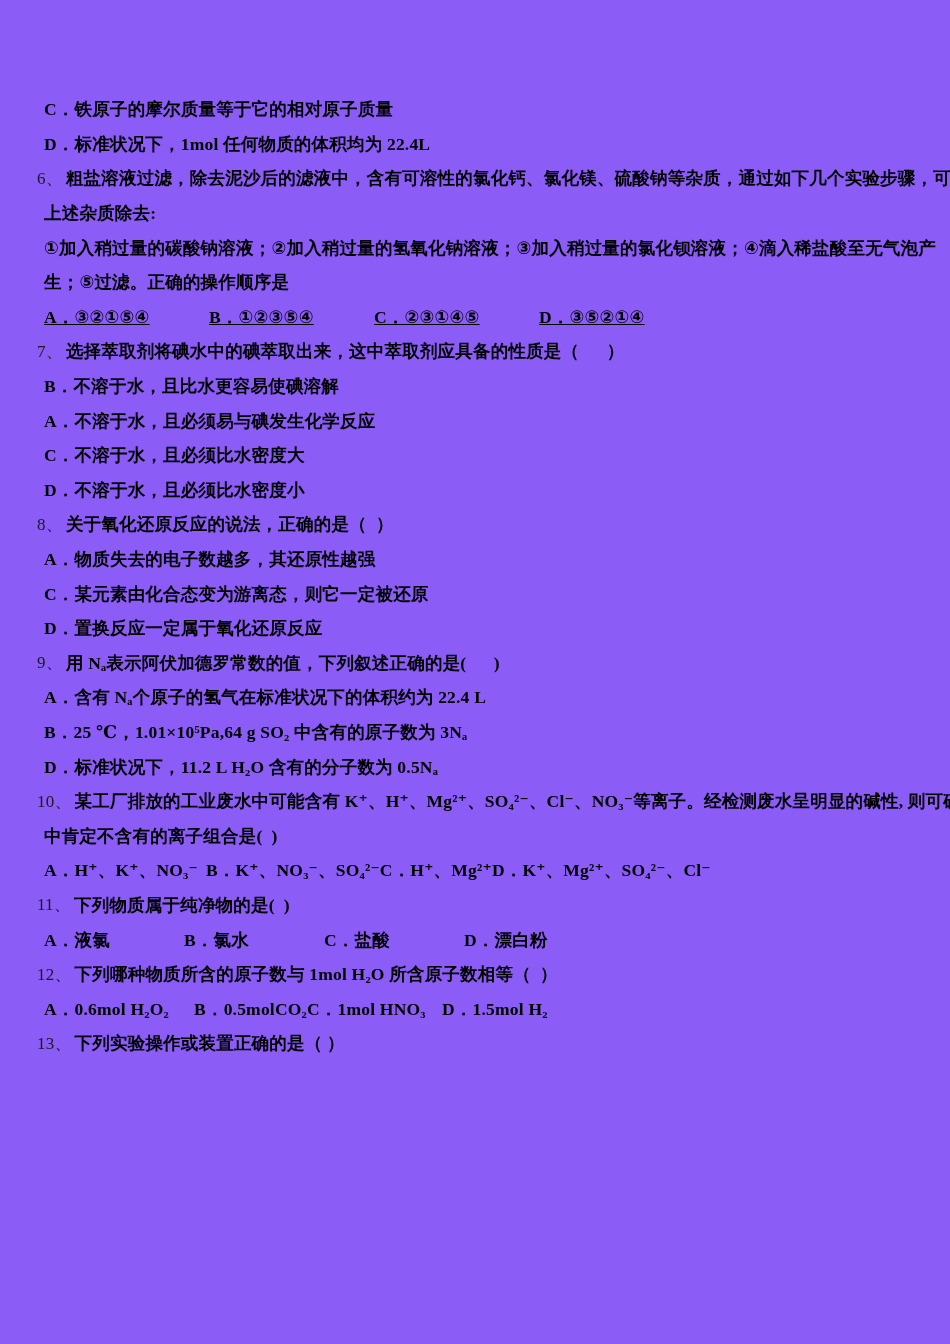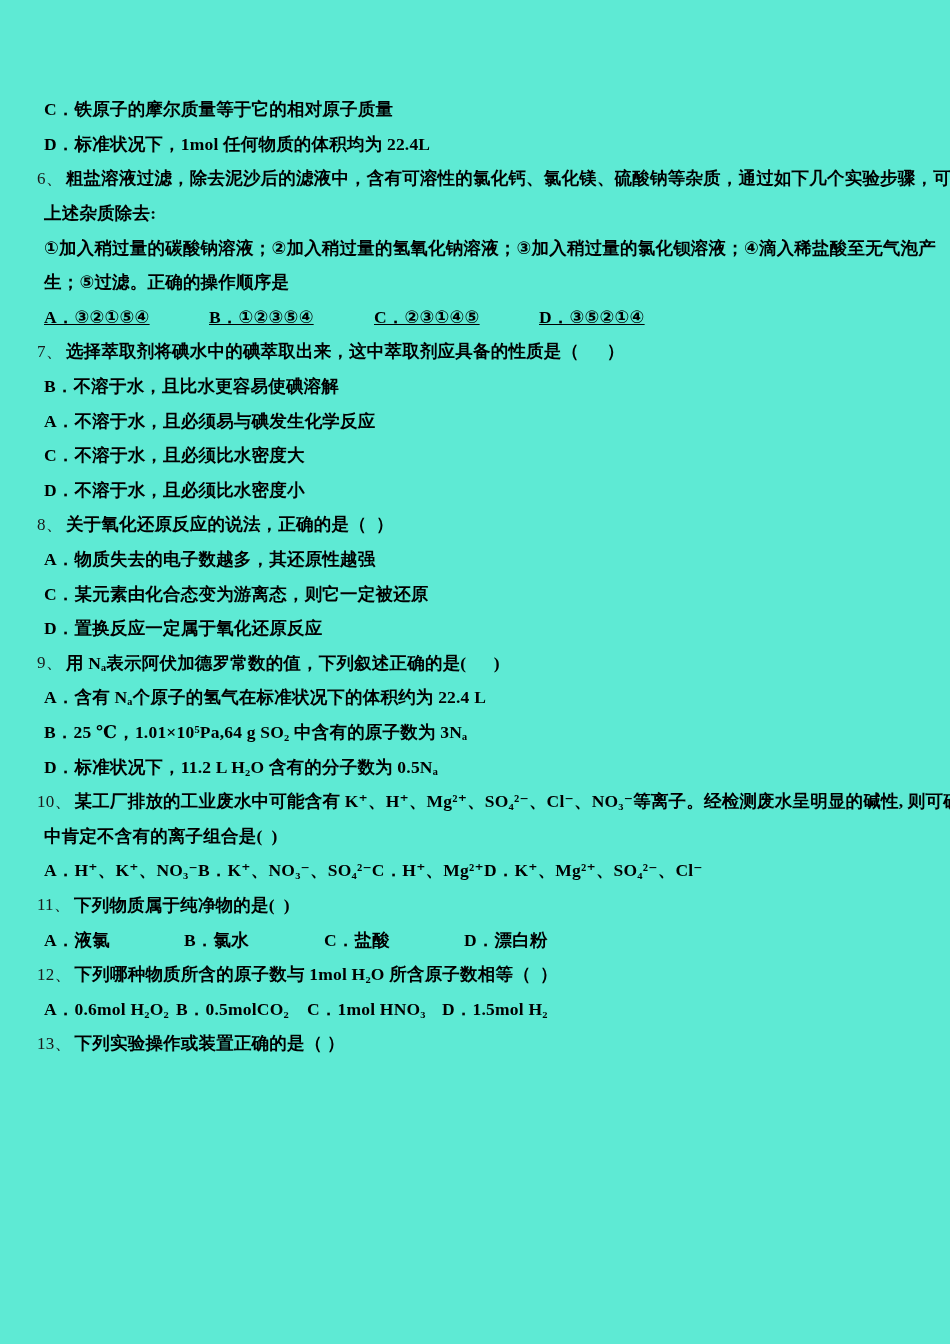--- a/index.html
+++ b/index.html
@@ -4,21 +4,21 @@
 <style>
   html, body {
     margin: 0;
     padding: 0;
     background: #ffffff;
   }
   .page {
     position: relative;
     width: 950px;
     height: 1344px;
-    background: #5eead4;
+    background: #8b5cf6;
     overflow: hidden;
     font-family: "Liberation Serif", "DejaVu Serif", "DejaVu Sans", serif;
     color: #000000;
   }
   .content {
     position: absolute;
     top: 92px;
     left: 44px;
     right: 36px;
   }
@@ -40,25 +40,25 @@
     color: #1a1a1a;
     margin-right: 3px;
   }
   .opts span {
     display: inline-block;
     font-weight: 700;
   }
   
   .ow-q6  span { min-width: 165px; text-decoration: underline; }
   .ow-q10 span.o0 { min-width: 115px; }
-  .ow-q10 span.o1 { min-width: 130px; }
+  .ow-q10 span.o1 { min-width: 130px; margin-left: 8px; }
   .ow-q10 span.o2 { min-width: 88px;  }
   .ow-q11 span { min-width: 140px; }
   .ow-q12 span.o0 { min-width: 132px; }
-  .ow-q12 span.o1 { min-width: 131px; }
+  .ow-q12 span.o1 { min-width: 131px; text-align: right; }
   .ow-q12 span.o2 { min-width: 135px; }
 </style>
 </head>
 <body>
 
 <div class="page">
   <div class="content">
 
     <div class="line"><span>C．铁原子的摩尔质量等于它的相对原子质量</span></div>
     <div class="line"><span>D．标准状况下，1mol 任何物质的体积均为 22.4L</span></div>

